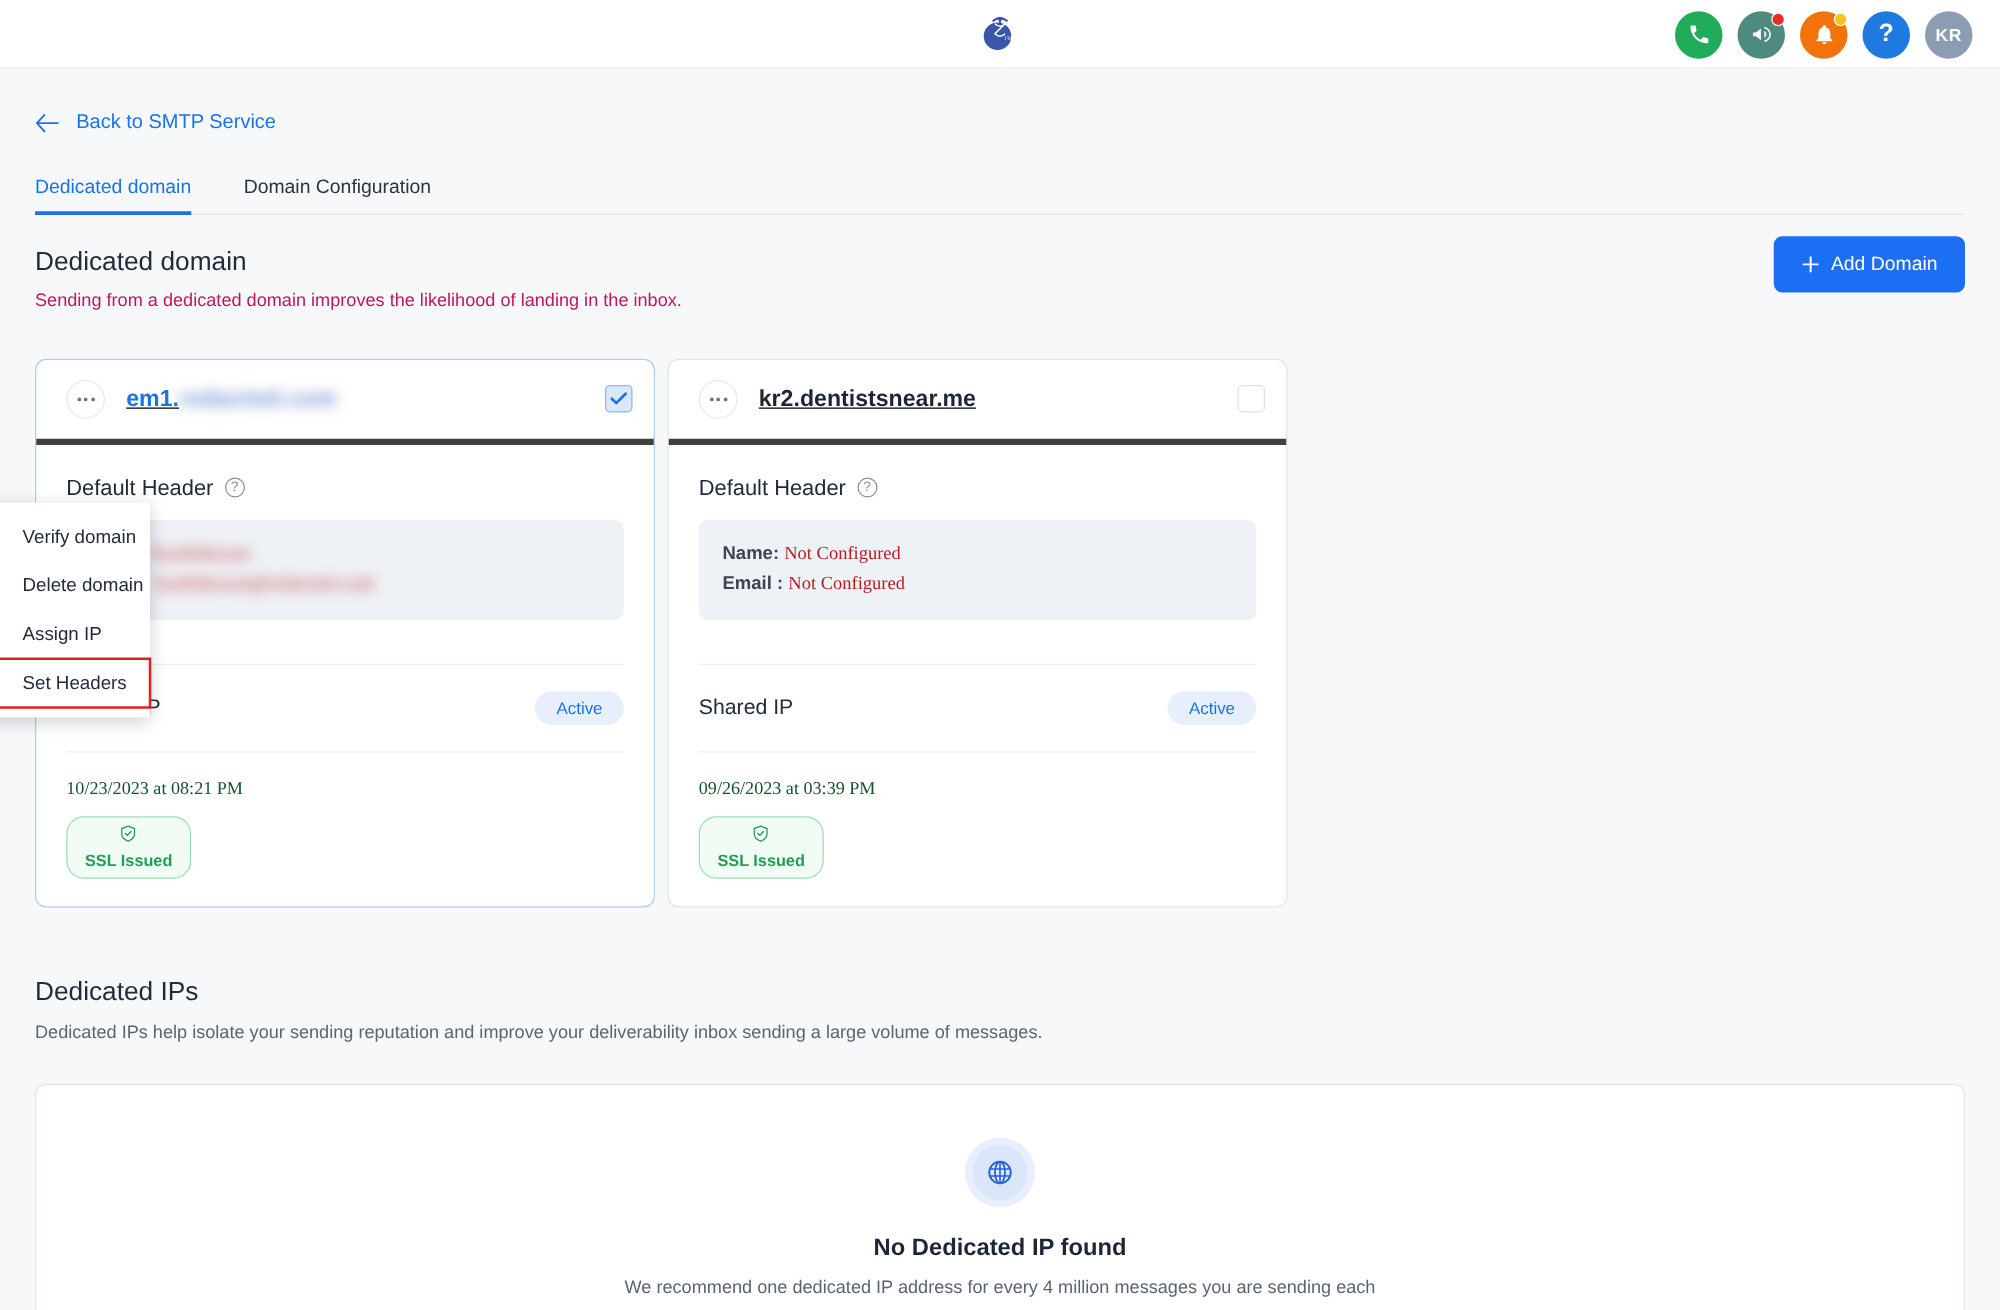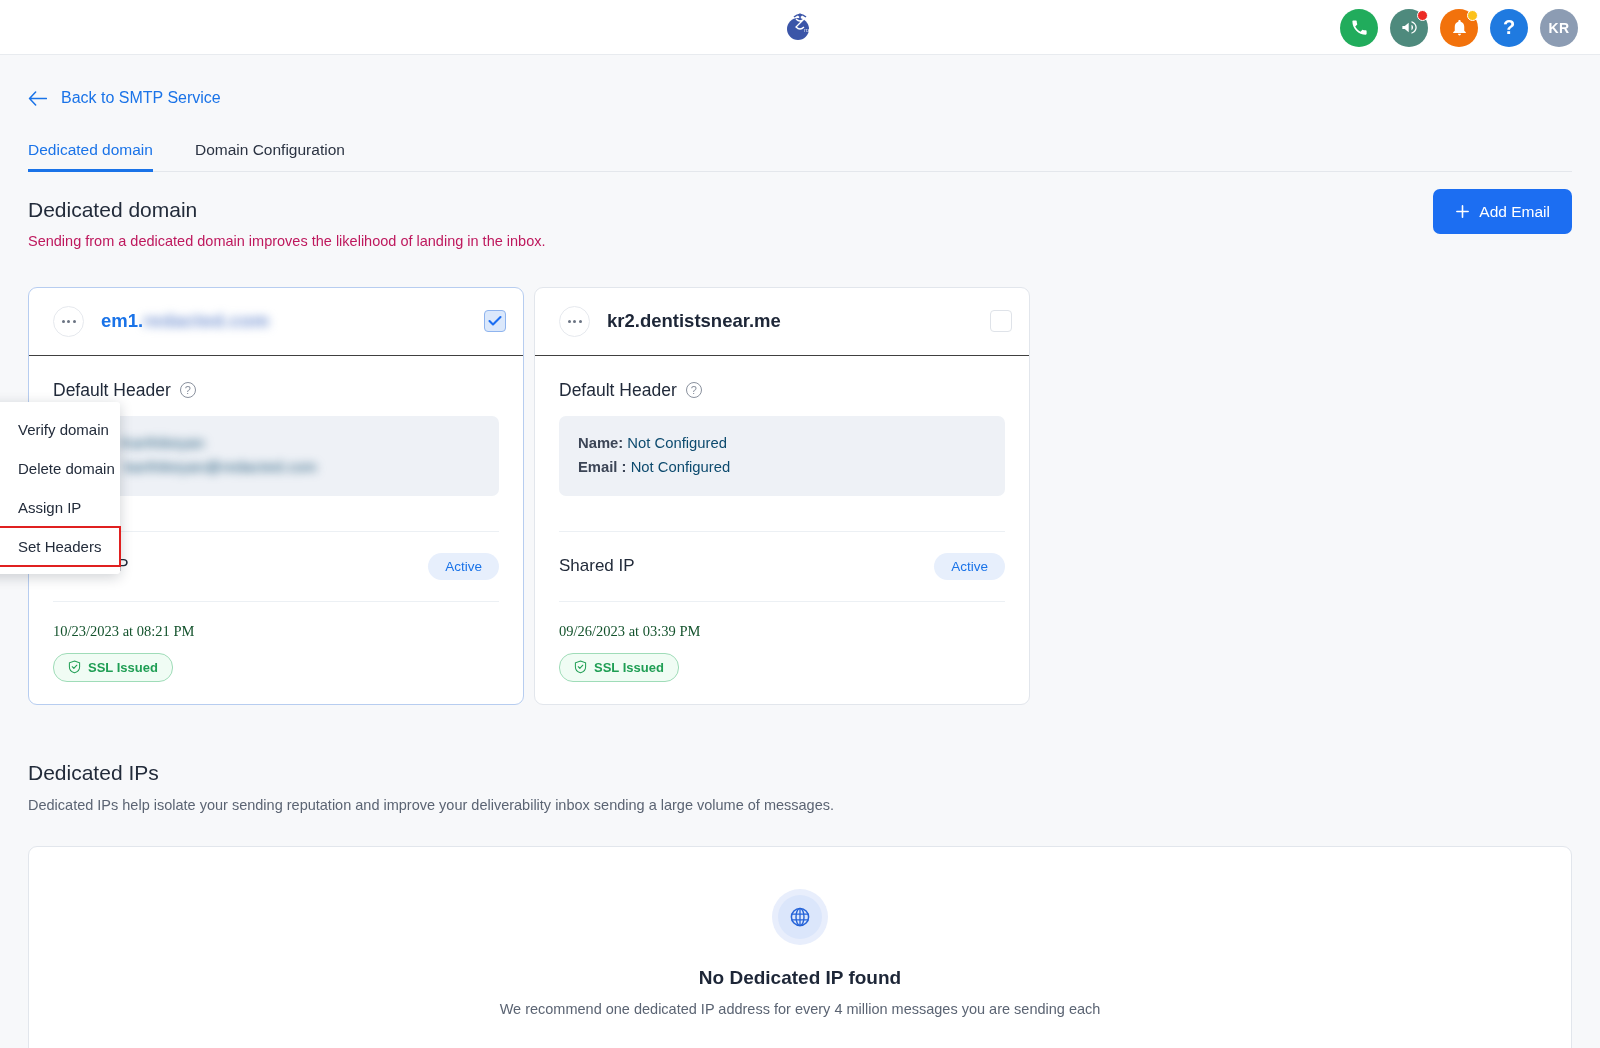--- a/index.html
+++ b/index.html
@@ -83,21 +83,21 @@
 
   
   .cards { display: flex; gap: 10px; margin-top: 34px; }
   .card {
     width: 496px; background: #fff; border: 1px solid #e2e6ec;
     border-radius: 9px;
   }
   .card.selected { border-color: #b7cdf0; }
   .card-head {
     height: 68px; display: flex; align-items: center; gap: 17px;
-    padding: 0 17px 0 24px; border-bottom: 1px solid #404040;
+    padding: 0 17px 0 24px; border-bottom: 5px solid #404040; text-decoration: underline;
   }
   .dots-btn {
     width: 31px; height: 31px; border-radius: 50%;
     border: 1px solid #e6e9ee; background: #fff;
     display: flex; align-items: center; justify-content: center;
     gap: 2.5px; cursor: pointer; flex: 0 0 auto;
   }
   .dots-btn i { width: 3px; height: 3px; border-radius: 50%; background: #6a7382; display: block; }
   .domain-name { font-size: 18.5px; font-weight: bold; flex: 1; }
   .domain-name.dark { color: #1d2637; }
@@ -120,38 +120,38 @@
   .qmark {
     width: 16px; height: 16px; border-radius: 50%; border: 1.4px solid #8a919e;
     color: #8a919e; font-size: 11px; display: flex; align-items: center;
     justify-content: center; cursor: pointer;
   }
   .hdr-box {
     margin-top: 15px; background: #eef1f6; border-radius: 7px;
     padding: 16px 19px; font-size: 14.8px; line-height: 1.62;
   }
   .hdr-box .k { color: #3c4556; font-weight: bold; text-align: right; }
-  .hdr-box .v { color: #0c4a6e; }
+  .hdr-box .v { color: #b91c1c; font-family: Liberation Serif, serif; }
 
   .divider { height: 1px; background: #ecf0f4; margin: 35px 0 0; }
 
   .ip-row {
     display: flex; align-items: center; justify-content: space-between;
     padding: 21px 0; border-bottom: 1px solid #ecf0f4;
   }
   .ip-label { font-size: 17px; color: #222b3a; }
   .pill-active {
     background: #e7effc; color: #1a73e8; border-radius: 14px;
     font-size: 13.5px; padding: 6px 17px;
   }
   .ts { font-size: 14.5px; color: #14532d; padding: 21px 0 0; font-family: Liberation Serif, serif; }
   .pill-ssl {
     margin: 13px 0 22px; display: inline-flex; align-items: center; gap: 7px;
     border: 1px solid #9fdcb8; background: #f0fcf4; color: #1f9e54;
-    border-radius: 14px; font-size: 13px; font-weight: bold; padding: 6px 14px;
+    border-radius: 14px; font-size: 13px; font-weight: bold; padding: 6px 14px; flex-direction: column;
   }
 
   
   .dropdown {
     position: absolute; left: -28px; top: 313px; width: 148px;
     background: #fff; border-radius: 3px;
     box-shadow: 0 3px 14px rgba(16,24,40,.20);
     padding: 8px 0; z-index: 40;
   }
   .dd-item {
@@ -231,21 +231,21 @@
     <div class="tab">Domain Configuration</div>
   </div>
 
   <div class="sec-head">
     <h1 class="sec-title">Dedicated domain</h1>
     <div class="sec-sub">Sending from a dedicated domain improves the likelihood of landing in the inbox.</div>
     <button class="add-domain">
       <svg width="15" height="15" viewBox="0 0 16 16">
         <path d="M8 2 V14 M2 8 H14" stroke="#fff" stroke-width="1.7" stroke-linecap="round"></path>
       </svg>
-      <span>Add Email</span>
+      <span>Add Domain</span>
     </button>
   </div>
 
   <div class="cards">
 
     <div class="card selected">
       <div class="card-head">
         <div class="dots-btn">
           <i></i>
             <i></i>

